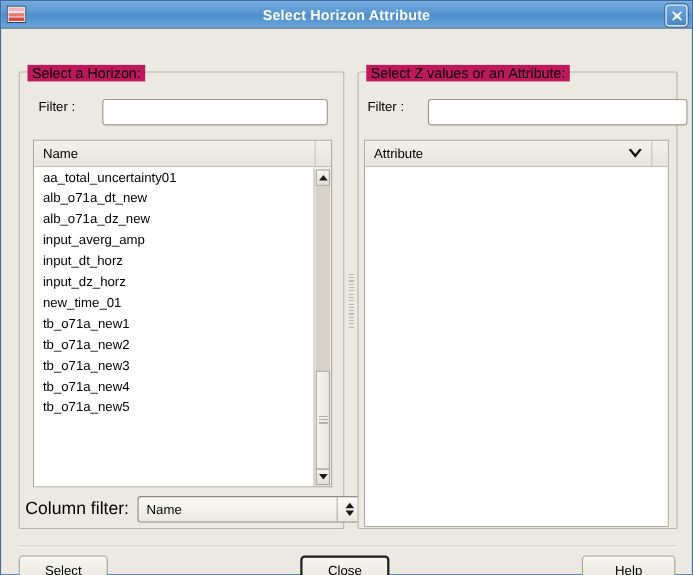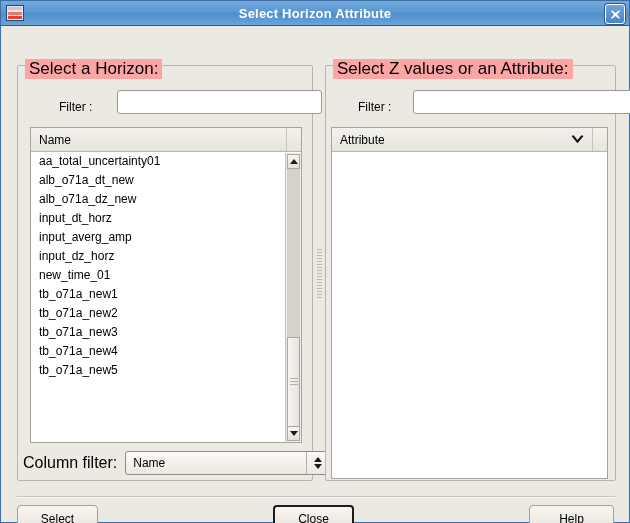--- a/index.html
+++ b/index.html
@@ -95,35 +95,34 @@
     border: 1px solid #b8b5ad;
     border-radius: 2px;
     background: #ece9e2;
     box-sizing: border-box;
   }
   .groupbox > .legend {
     position: absolute;
     top: -7px;
     left: 7px;
     padding: 0 4px;
-    background: #fca5a5;
-    font-size: 17px;
+    background: #be185d;
+    font-size: 13px;
     color: #000;
     white-space: nowrap;
   }
 
   #left-group  { left: 16px;  top: 39px; width: 296px; height: 416px; }
   #right-group { left: 324px; top: 39px; width: 291px; height: 416px; }
 
   
   .filter-row {
     position: absolute;
     display: flex;
-    align-items: flex-end;
-    margin-left: 24px;
+    align-items: flex-start;
   }
   .filter-label {
     font-size: 12px;
     white-space: nowrap;
   }
   .textinput {
     background: #ffffff;
     border: 1px solid #9b978e;
     border-radius: 3px;
     box-sizing: border-box;
@@ -352,22 +351,22 @@
       <div class="list-header">
         <div class="col grow">
           <span>Name</span>
         </div>
         <div class="col stub"></div>
       </div>
       <div class="list-body" id="horizon-list-body" style="height:296px; margin-right:16px;">
           <div class="list-item">aa_total_uncertainty01</div>
           <div class="list-item">alb_o71a_dt_new</div>
           <div class="list-item">alb_o71a_dz_new</div>
+          <div class="list-item">input_averg_amp</div>
           <div class="list-item">input_dt_horz</div>
-          <div class="list-item">input_averg_amp</div>
           <div class="list-item">input_dz_horz</div>
           <div class="list-item">new_time_01</div>
           <div class="list-item">tb_o71a_new1</div>
           <div class="list-item">tb_o71a_new2</div>
           <div class="list-item">tb_o71a_new3</div>
           <div class="list-item">tb_o71a_new4</div>
           <div class="list-item">tb_o71a_new5</div>
         </div>
 
       <div class="vscroll" style="top:25px;">

